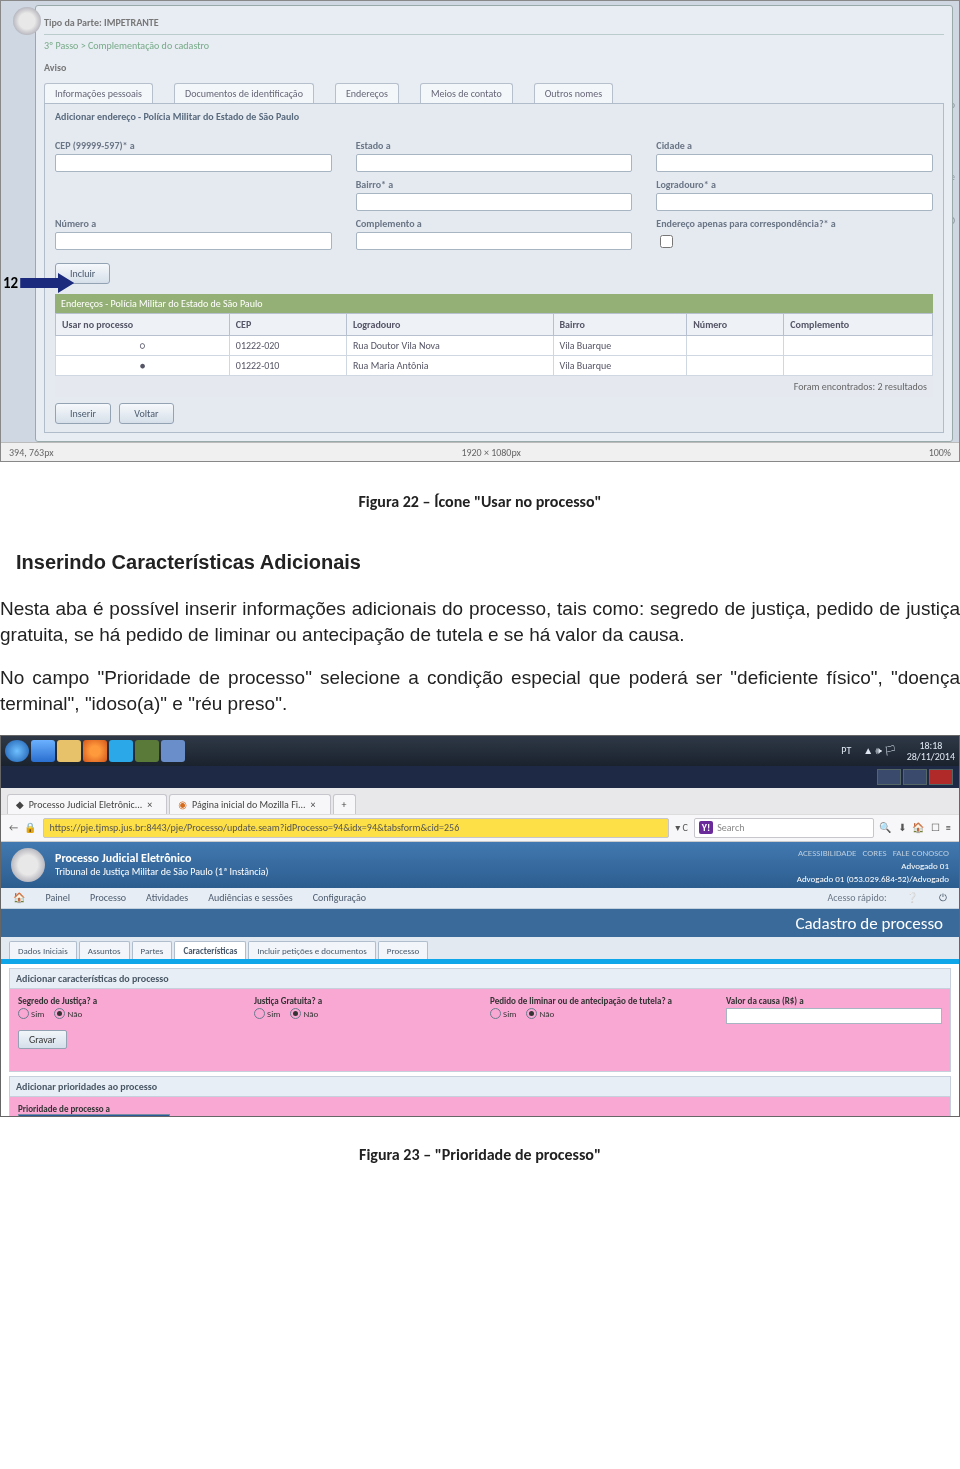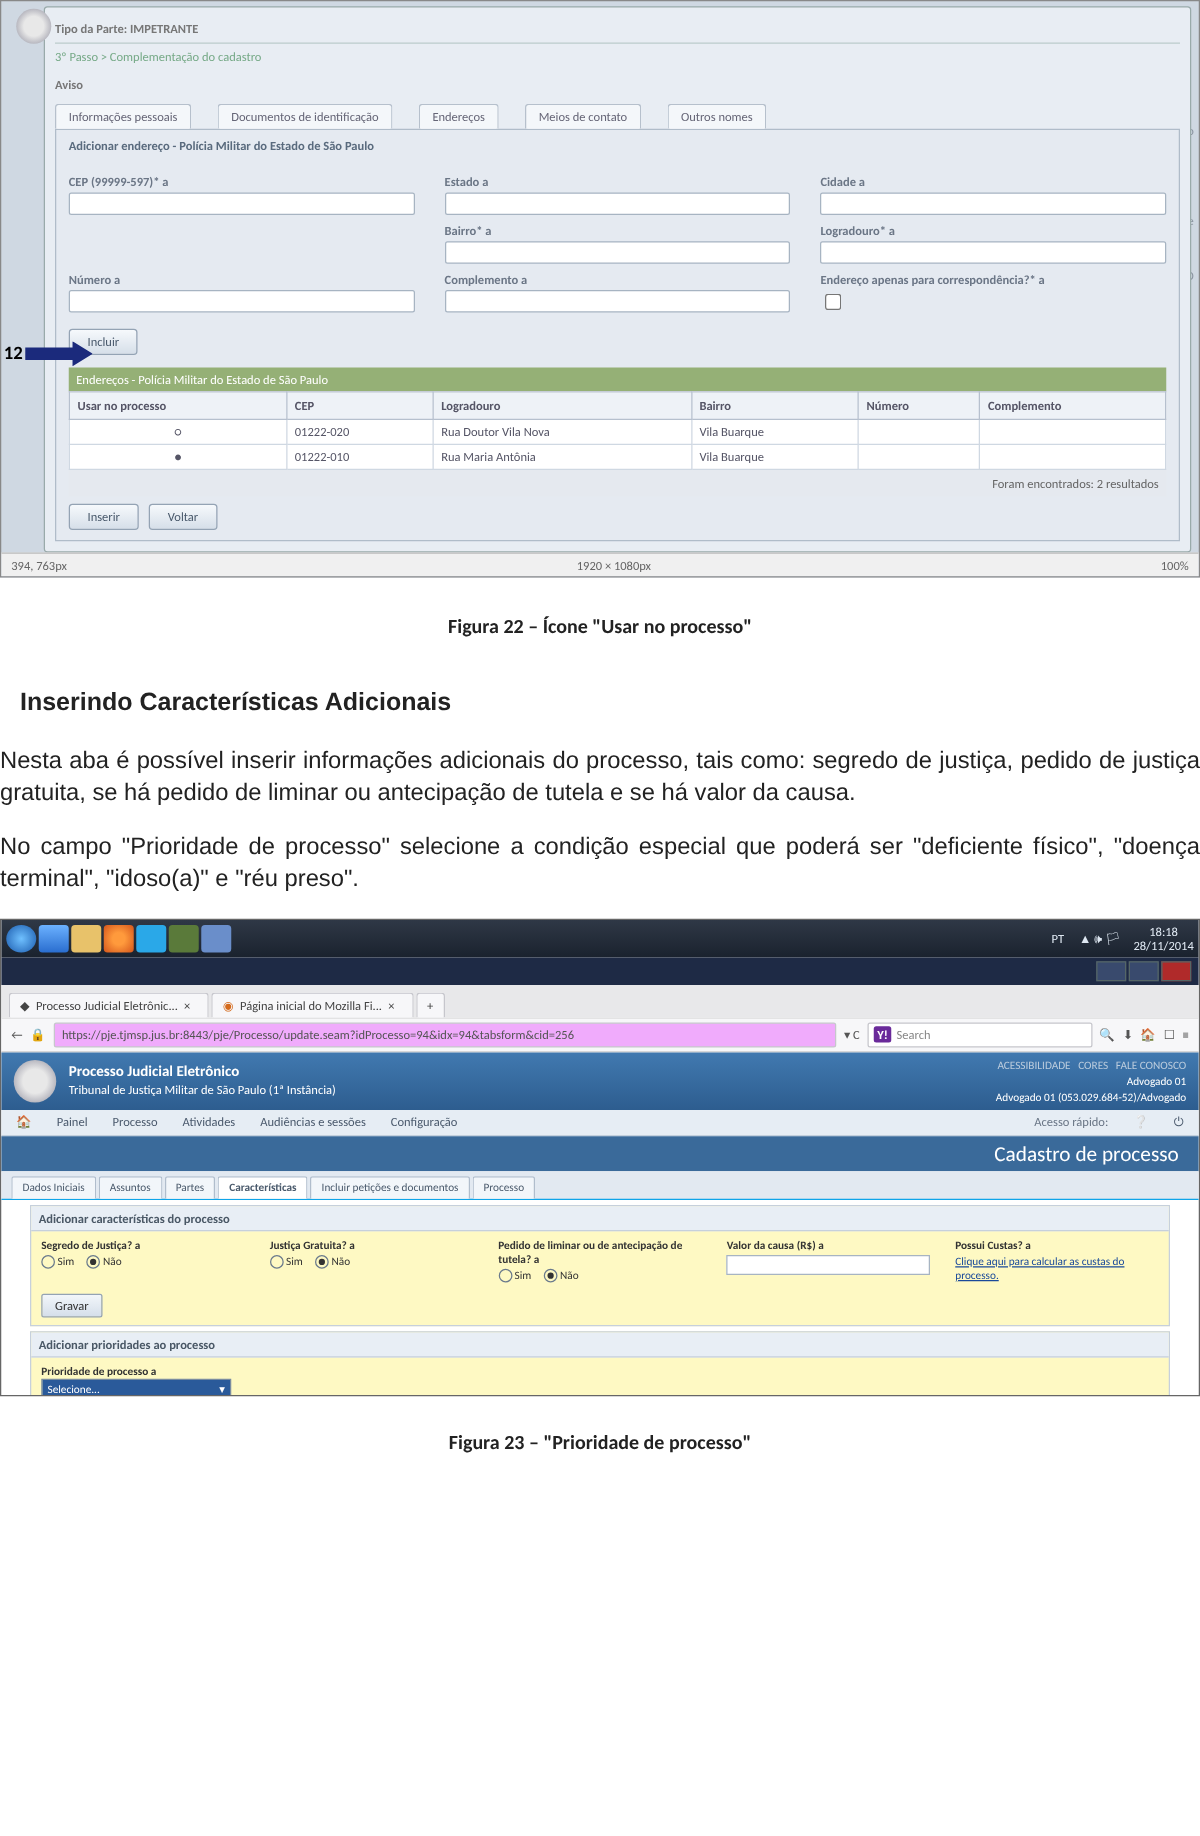--- a/index.html
+++ b/index.html
@@ -40,32 +40,32 @@
   .winbuttons{display:flex;gap:2px;}
   .winbtn{width:22px;height:14px;background:#394a6d;border:1px solid #566;}
   .winbtn.red{background:#b02a2a;}
   .taskbar{height:30px;background:linear-gradient(#2f3846,#1a222e);display:flex;align-items:center;gap:2px;padding:0 4px;}
   .ticon{width:24px;height:22px;border-radius:3px;background:#3a4558;}
   .ticon.ie{background:linear-gradient(#6bb1ff,#2a6ecf);}
   .ticon.fx{background:radial-gradient(circle,#ff9a3c 30%,#d4551b 100%);}
   .browser-tabs{height:26px;background:#e8e8ea;display:flex;align-items:flex-end;gap:2px;padding:0 6px;}
   .btab{background:#f7f7f9;border:1px solid #c6c6cc;border-bottom:none;padding:3px 14px 3px 8px;font-size:10px;color:#444;border-radius:3px 3px 0 0;display:flex;align-items:center;gap:5px;}
   .urlbar{height:26px;background:#f7f7f9;border-top:1px solid #ddd;border-bottom:1px solid #ccc;display:flex;align-items:center;gap:6px;padding:0 8px;font-size:10px;color:#555;}
-  .url-input{flex:1;height:18px;background:#f0abfc;border:1px solid #c6c6cc;border-radius:2px;padding:0 6px;display:flex;align-items:center;color:#555;}
+  .url-input{flex:1;height:18px;background:#fde047;border:1px solid #c6c6cc;border-radius:2px;padding:0 6px;display:flex;align-items:center;color:#555;}
   .search-input{width:170px;height:18px;background:#fff;border:1px solid #c6c6cc;border-radius:2px;padding:0 4px;display:flex;align-items:center;gap:4px;}
   .app-header{height:46px;background:linear-gradient(#4179b0,#2d5d8f);color:#fff;display:flex;align-items:center;padding:0 10px;gap:10px;position:relative;}
   .seal2{width:34px;height:34px;border-radius:50%;background:radial-gradient(circle,#e8e8e8 40%,#8a8a9a 100%);}
   .app-header .right-h{position:absolute;right:10px;top:4px;text-align:right;font-size:9px;line-height:13px;}
   .menu-line{height:20px;background:#e6edf4;border-bottom:1px solid #c2cfdc;display:flex;align-items:center;gap:20px;padding:0 12px;font-size:10px;color:#4b5a6d;}
   .menu-line .r{margin-left:auto;color:#6a7686;}
   .big-strip{height:24px;background:#3a6a9a;color:#fff;text-align:right;padding:4px 16px 0 0;font-size:17px;}
-  .inner-tabs{height:22px;background:#e2e9f1;display:flex;align-items:flex-end;gap:2px;padding:0 8px;border-bottom:1px solid #0ea5e9;}
+  .inner-tabs{height:22px;background:#e2e9f1;display:flex;align-items:flex-end;gap:2px;padding:0 8px;border-bottom:5px solid #0ea5e9;}
   .itab{background:#f2f6fa;border:1px solid #b0bdcc;border-bottom:none;padding:3px 8px;font-size:9px;color:#4a5a6c;border-radius:2px 2px 0 0;}
   .itab.active{background:#fff;font-weight:bold;}
-  .panel{background:#fef9c3;border:1px solid #c6d0dc;margin:4px 23px;padding:4px 8px 6px 8px;}
+  .panel{background:#f9a8d4;border:1px solid #c6d0dc;margin:4px 8px;padding:4px 8px 22px 8px;}
   .panel-h{background:#e8eef5;font-size:10px;color:#4a5866;font-weight:bold;padding:3px 6px;margin:-4px -8px 6px -8px;border-bottom:1px solid #c6d0dc;}
   .row5{display:flex;gap:20px;}
   .col5{flex:1;font-size:9px;color:#333;}
   .col5 .lbl{font-weight:bold;margin-bottom:2px;}
   .radios{font-size:9px;color:#333;}
   .radios .r-o{display:inline-flex;gap:2px;margin-right:8px;}
   .rdot{width:9px;height:9px;border:1px solid #6a7a8c;border-radius:50%;display:inline-block;}
   .rdot.on::after{content:"";display:block;width:5px;height:5px;background:#333;border-radius:50%;margin:2px;}
   .gravar{background:linear-gradient(#f2f6fa,#d5dfea);border:1px solid #94a3b4;padding:2px 10px;font-size:10px;border-radius:2px;display:inline-block;margin-top:6px;}
   .sel-box{width:150px;border:1px solid #7a8ca0;font-size:9px;}
@@ -314,24 +314,20 @@
             <span class="r-o">
                 <span class="rdot on"></span>
                 <span>Não</span>
               </span>
           </div>
         </div>
         <div class="col5">
           <div class="lbl">Valor da causa (R$) a</div>
           <div class="inp" style="height:14px;background:#fff;border:1px solid #a7b4c2"></div>
         </div>
-        <div class="col5">
-          <div class="lbl">Possui Custas? a</div>
-          <div style="color:#1a4a9a;text-decoration:underline">Clique aqui para calcular as custas do processo.</div>
-        </div>
       </div>
       <span class="gravar">Gravar</span>
     </div>
 
     <div class="panel" style="padding-bottom:2px">
       <div class="panel-h">Adicionar prioridades ao processo</div>
       <div class="lbl" style="font-size:9px;font-weight:bold">Prioridade de processo a</div>
       <div class="sel-box">
         <div class="sel-top">
             <span>Selecione...</span>

